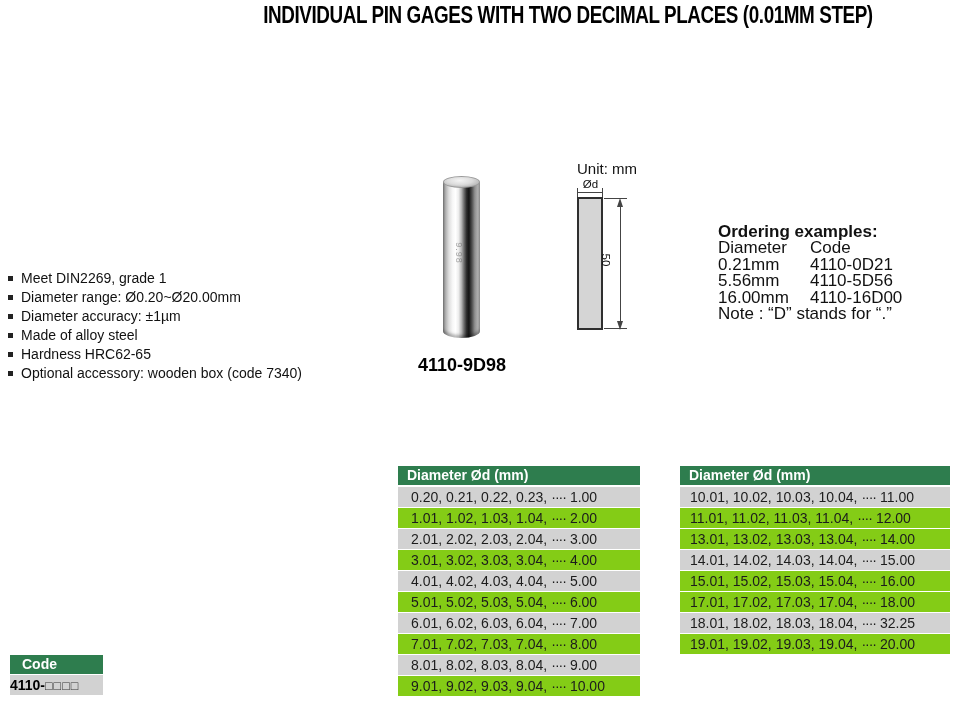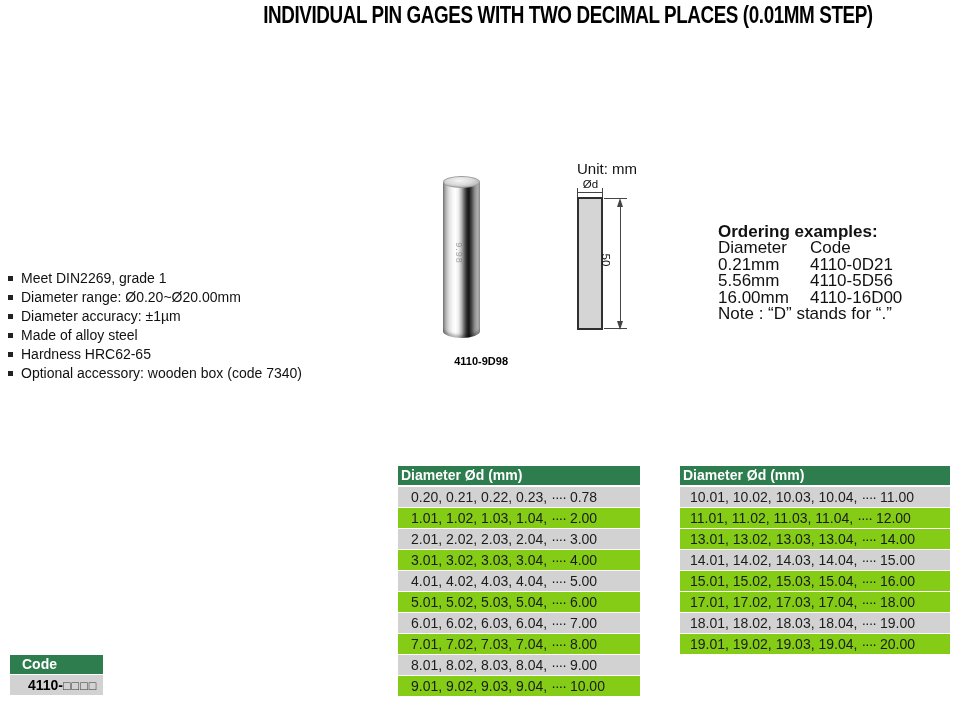--- a/index.html
+++ b/index.html
@@ -22,22 +22,22 @@
            background:radial-gradient(ellipse at 45% 35%, #f4f4f4 0%, #dcdcdc 45%, #b3b3b3 80%, #969696 100%);
            border:1px solid #9a9a9a;box-sizing:border-box;z-index:2;}
   .pin-body{position:absolute;left:443px;top:182px;width:37px;height:156px;
             border-radius:0 0 50% 50% / 0 0 7px 7px;
             background:linear-gradient(90deg,#7d7d7d 0%,#ababab 6%,#dedede 16%,#f7f7f7 26%,#ffffff 34%,
                        #ededed 42%,#b5b5b5 50%,#6b6b6b 57%,#2b2b2b 64%,#141414 70%,#4d4d4d 78%,
                        #8f8f8f 86%,#b0b0b0 94%,#9c9c9c 100%);
             box-shadow:inset 0 -3px 3px rgba(0,0,0,.28);z-index:1;}
   .pin-engraving{position:absolute;left:448px;top:248px;z-index:3;font-size:9px;
                  color:rgba(95,95,95,.55);letter-spacing:1px;transform:rotate(90deg);}
-  .pin-label{position:absolute;left:416px;top:355px;width:92px;text-align:right;
-             font-weight:bold;font-size:11px;color:#000;}
+  .pin-label{position:absolute;left:416px;top:355px;width:92px;text-align:center;
+             font-weight:bold;font-size:18px;color:#000;}
 
   
   .unit-label{position:absolute;left:577px;top:160px;font-size:15px;color:#111;}
   .dia-label{position:absolute;left:577px;top:178px;width:27px;text-align:center;font-size:11.5px;color:#111;}
   .dim-h{position:absolute;left:577px;top:192px;width:26px;height:1px;background:#444;}
   .tick{position:absolute;width:1px;height:9px;background:#444;top:188px;}
   .tick-l{left:577px;} .tick-r{left:602px;}
   .diagram-rect{position:absolute;left:577px;top:197px;width:26px;height:133px;box-sizing:border-box;
                 background:#d5d5d5;border:2px solid #2f2f2f;}
   .ext{position:absolute;width:23px;height:1px;background:#444;left:604px;}
@@ -51,33 +51,33 @@
   
   .ordering{position:absolute;left:718px;top:224px;font-size:17px;line-height:16.4px;color:#111;}
   .ord-heading{font-weight:bold;}
   .ord-row{display:grid;grid-template-columns:92px auto;white-space:nowrap;}
   .ord-note{white-space:nowrap;}
 
   
   .gage-table{position:absolute;top:466px;font-size:14px;}
   .tbl-left{left:398px;width:242px;}
   .tbl-right{left:680px;width:270px;}
-  .thead{height:19px;line-height:19px;border-bottom:2px solid #fff;padding-left:3px;
+  .thead{height:19px;line-height:19px;border-bottom:2px solid #fff;padding-left:9px;
          color:#fff;font-weight:bold;}
   .trow{height:20px;line-height:20px;border-bottom:1px solid #fff;padding-left:13px;
         background:#d2d2d2;white-space:nowrap;color:#1c1c1c;}
   .trow.alt{background:#84cc16;}
   .tbl-right .trow{padding-left:10px;}
   .dots{margin:0 4px;letter-spacing:-1px;}
 
   
   .code-table{position:absolute;left:10px;top:655px;width:93px;}
   .code-head{height:19px;line-height:19px;border-bottom:1px solid #fff;padding-left:12px;
              color:#fff;font-weight:bold;font-size:14px;}
-  .code-val{height:20px;line-height:20px;padding-left:18px;background:#d2d2d2;font-size:14px;white-space:nowrap;}
+  .code-val{height:20px;line-height:20px;padding-left:0;background:#d2d2d2;font-size:14px;white-space:nowrap;}
   .code-val .prefix{font-weight:bold;color:#000;}
   .code-val .ph{font-size:12.5px;letter-spacing:1px;color:#333;}
 </style>
 </head>
 <body>
 
 <div class="page">
 
   <div class="title">INDIVIDUAL PIN GAGES WITH TWO DECIMAL PLACES (0.01MM STEP)</div>
 
@@ -145,42 +145,42 @@
           <span>16.00mm</span>
           <span>4110-16D00</span>
         </div>
       </div>
     <div class="ord-note">Note : “D”  stands for “.”</div>
   </div>
 
   <div class="gage-table tbl-left">
     <div class="thead green-bg" style="background: rgb(46, 125, 78);">Diameter Ød (mm)</div>
     <div>
-        <div class="trow"><span>0.20, 0.21, 0.22, 0.23,</span><span class="dots">····</span><span>0.78</span></div>
+        <div class="trow"><span>0.20, 0.21, 0.22, 0.23,</span><span class="dots">····</span><span>1.00</span></div>
         <div class="trow alt"><span>1.01, 1.02, 1.03, 1.04,</span><span class="dots">····</span><span>2.00</span></div>
         <div class="trow"><span>2.01, 2.02, 2.03, 2.04,</span><span class="dots">····</span><span>3.00</span></div>
         <div class="trow alt"><span>3.01, 3.02, 3.03, 3.04,</span><span class="dots">····</span><span>4.00</span></div>
         <div class="trow"><span>4.01, 4.02, 4.03, 4.04,</span><span class="dots">····</span><span>5.00</span></div>
         <div class="trow alt"><span>5.01, 5.02, 5.03, 5.04,</span><span class="dots">····</span><span>6.00</span></div>
         <div class="trow"><span>6.01, 6.02, 6.03, 6.04,</span><span class="dots">····</span><span>7.00</span></div>
         <div class="trow alt"><span>7.01, 7.02, 7.03, 7.04,</span><span class="dots">····</span><span>8.00</span></div>
         <div class="trow"><span>8.01, 8.02, 8.03, 8.04,</span><span class="dots">····</span><span>9.00</span></div>
         <div class="trow alt"><span>9.01, 9.02, 9.03, 9.04,</span><span class="dots">····</span><span>10.00</span></div>
       </div>
   </div>
   <div class="gage-table tbl-right">
     <div class="thead green-bg" style="background: rgb(46, 125, 78);">Diameter Ød (mm)</div>
     <div>
         <div class="trow"><span>10.01, 10.02, 10.03, 10.04,</span><span class="dots">····</span><span>11.00</span></div>
         <div class="trow alt"><span>11.01, 11.02, 11.03, 11.04,</span><span class="dots">····</span><span>12.00</span></div>
         <div class="trow alt"><span>13.01, 13.02, 13.03, 13.04,</span><span class="dots">····</span><span>14.00</span></div>
         <div class="trow"><span>14.01, 14.02, 14.03, 14.04,</span><span class="dots">····</span><span>15.00</span></div>
         <div class="trow alt"><span>15.01, 15.02, 15.03, 15.04,</span><span class="dots">····</span><span>16.00</span></div>
         <div class="trow alt"><span>17.01, 17.02, 17.03, 17.04,</span><span class="dots">····</span><span>18.00</span></div>
-        <div class="trow"><span>18.01, 18.02, 18.03, 18.04,</span><span class="dots">····</span><span>19.00</span></div>
+        <div class="trow"><span>18.01, 18.02, 18.03, 18.04,</span><span class="dots">····</span><span>32.25</span></div>
         <div class="trow alt"><span>19.01, 19.02, 19.03, 19.04,</span><span class="dots">····</span><span>20.00</span></div>
       </div>
   </div>
 
   <div class="code-table">
     <div class="code-head green-bg" style="background: rgb(46, 125, 78);">Code</div>
     <div class="code-val">
       <span class="prefix">4110-</span><span class="ph">□□□□</span>
     </div>
   </div>

